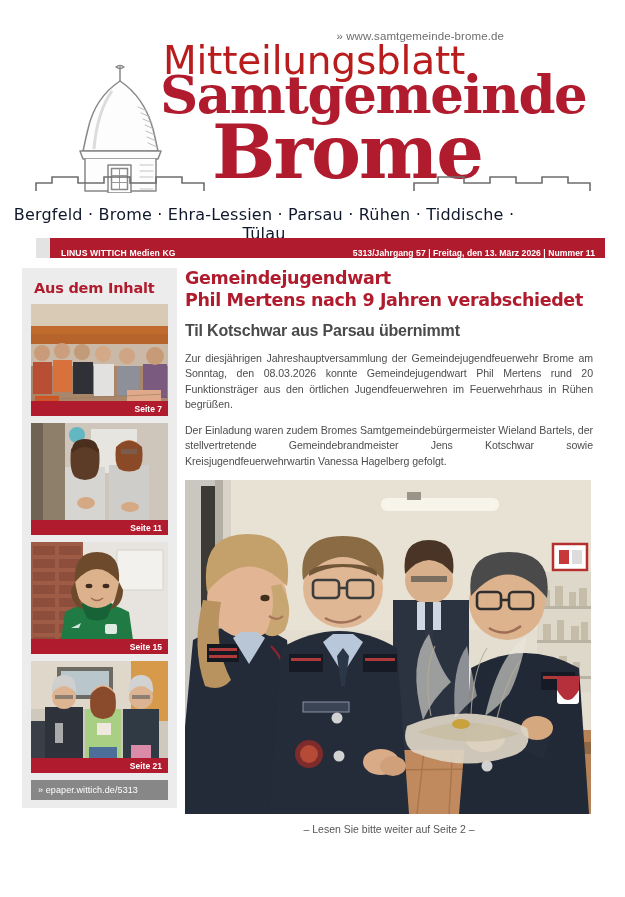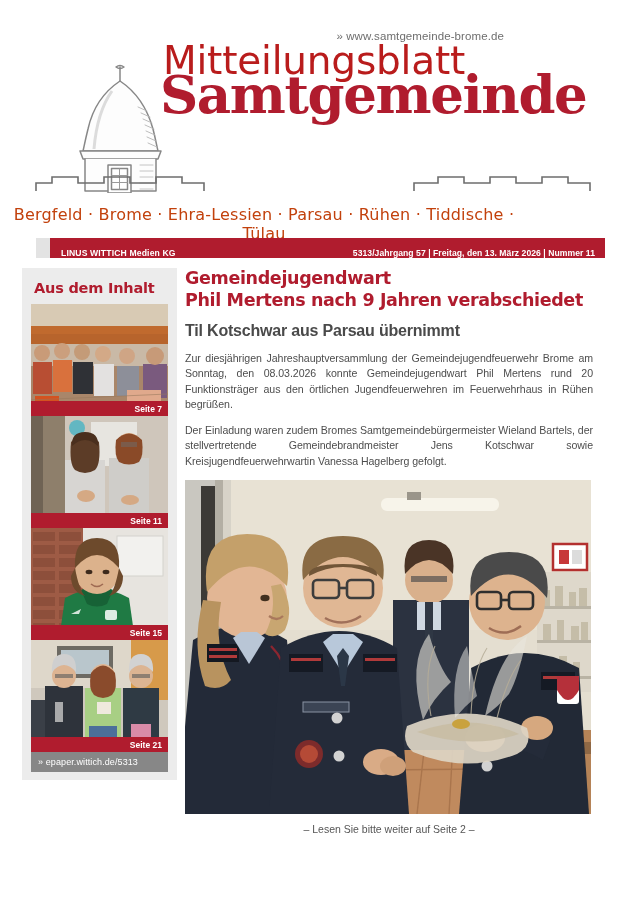--- a/index.html
+++ b/index.html
@@ -79,21 +79,21 @@
     width: 560px;
     height: 18px;
   }
   .villages {
     position: absolute;
     left: 0;
     right: 0;
     top: 205px;
     text-align: center;
     font-size: 16px;
-    color: #c2410c;
+    color: #0f172a;
     font-family: "DejaVu Sans", sans-serif;
     letter-spacing: 0.2px;
   }
 
   
   .infobar-wrap {
     position: absolute;
     left: 0;
     top: 238px;
     width: 625px;
@@ -159,20 +159,21 @@
     font-weight: 700;
     color: #b01c2e;
     font-family: "DejaVu Sans", sans-serif;
     margin: 2px 0 8px 3px;
     letter-spacing: -0.2px;
   }
   .thumb {
     position: relative;
     width: 137px;
     height: 112px;
+    margin-bottom: 7px;
     overflow: hidden;
     background: #cfcfcf;
   }
   .thumb:last-of-type { margin-bottom: 6px; }
   .thumb-photo {
     position: absolute;
     inset: 0;
     width: 100%;
     height: 100%;
   }
@@ -258,20 +259,21 @@
 </style>
 </head>
 <body>
 
 <div class="masthead">
 
   <div class="website-url">» www.samtgemeinde-brome.de</div>
 
   <div class="mitteilungsblatt">Mitteilungsblatt</div>
   <div class="title-main">Samtgemeinde</div>
+  <div class="title-sub">Brome</div>
 
   <div class="logo-tower">
     <svg viewBox="0 0 150 138" width="150" height="138">
       <g fill="none" stroke="#878787" stroke-width="1.5" stroke-linejoin="round" stroke-linecap="round">
 
         <path d="M64 12 q4 -3 8 0 q-4 3 -8 0 Z" fill="#ffffff"></path>
         <line x1="68" y1="12" x2="68" y2="26"></line>
 
         <path d="M68 26
                  C 50 38, 40 56, 36 74

